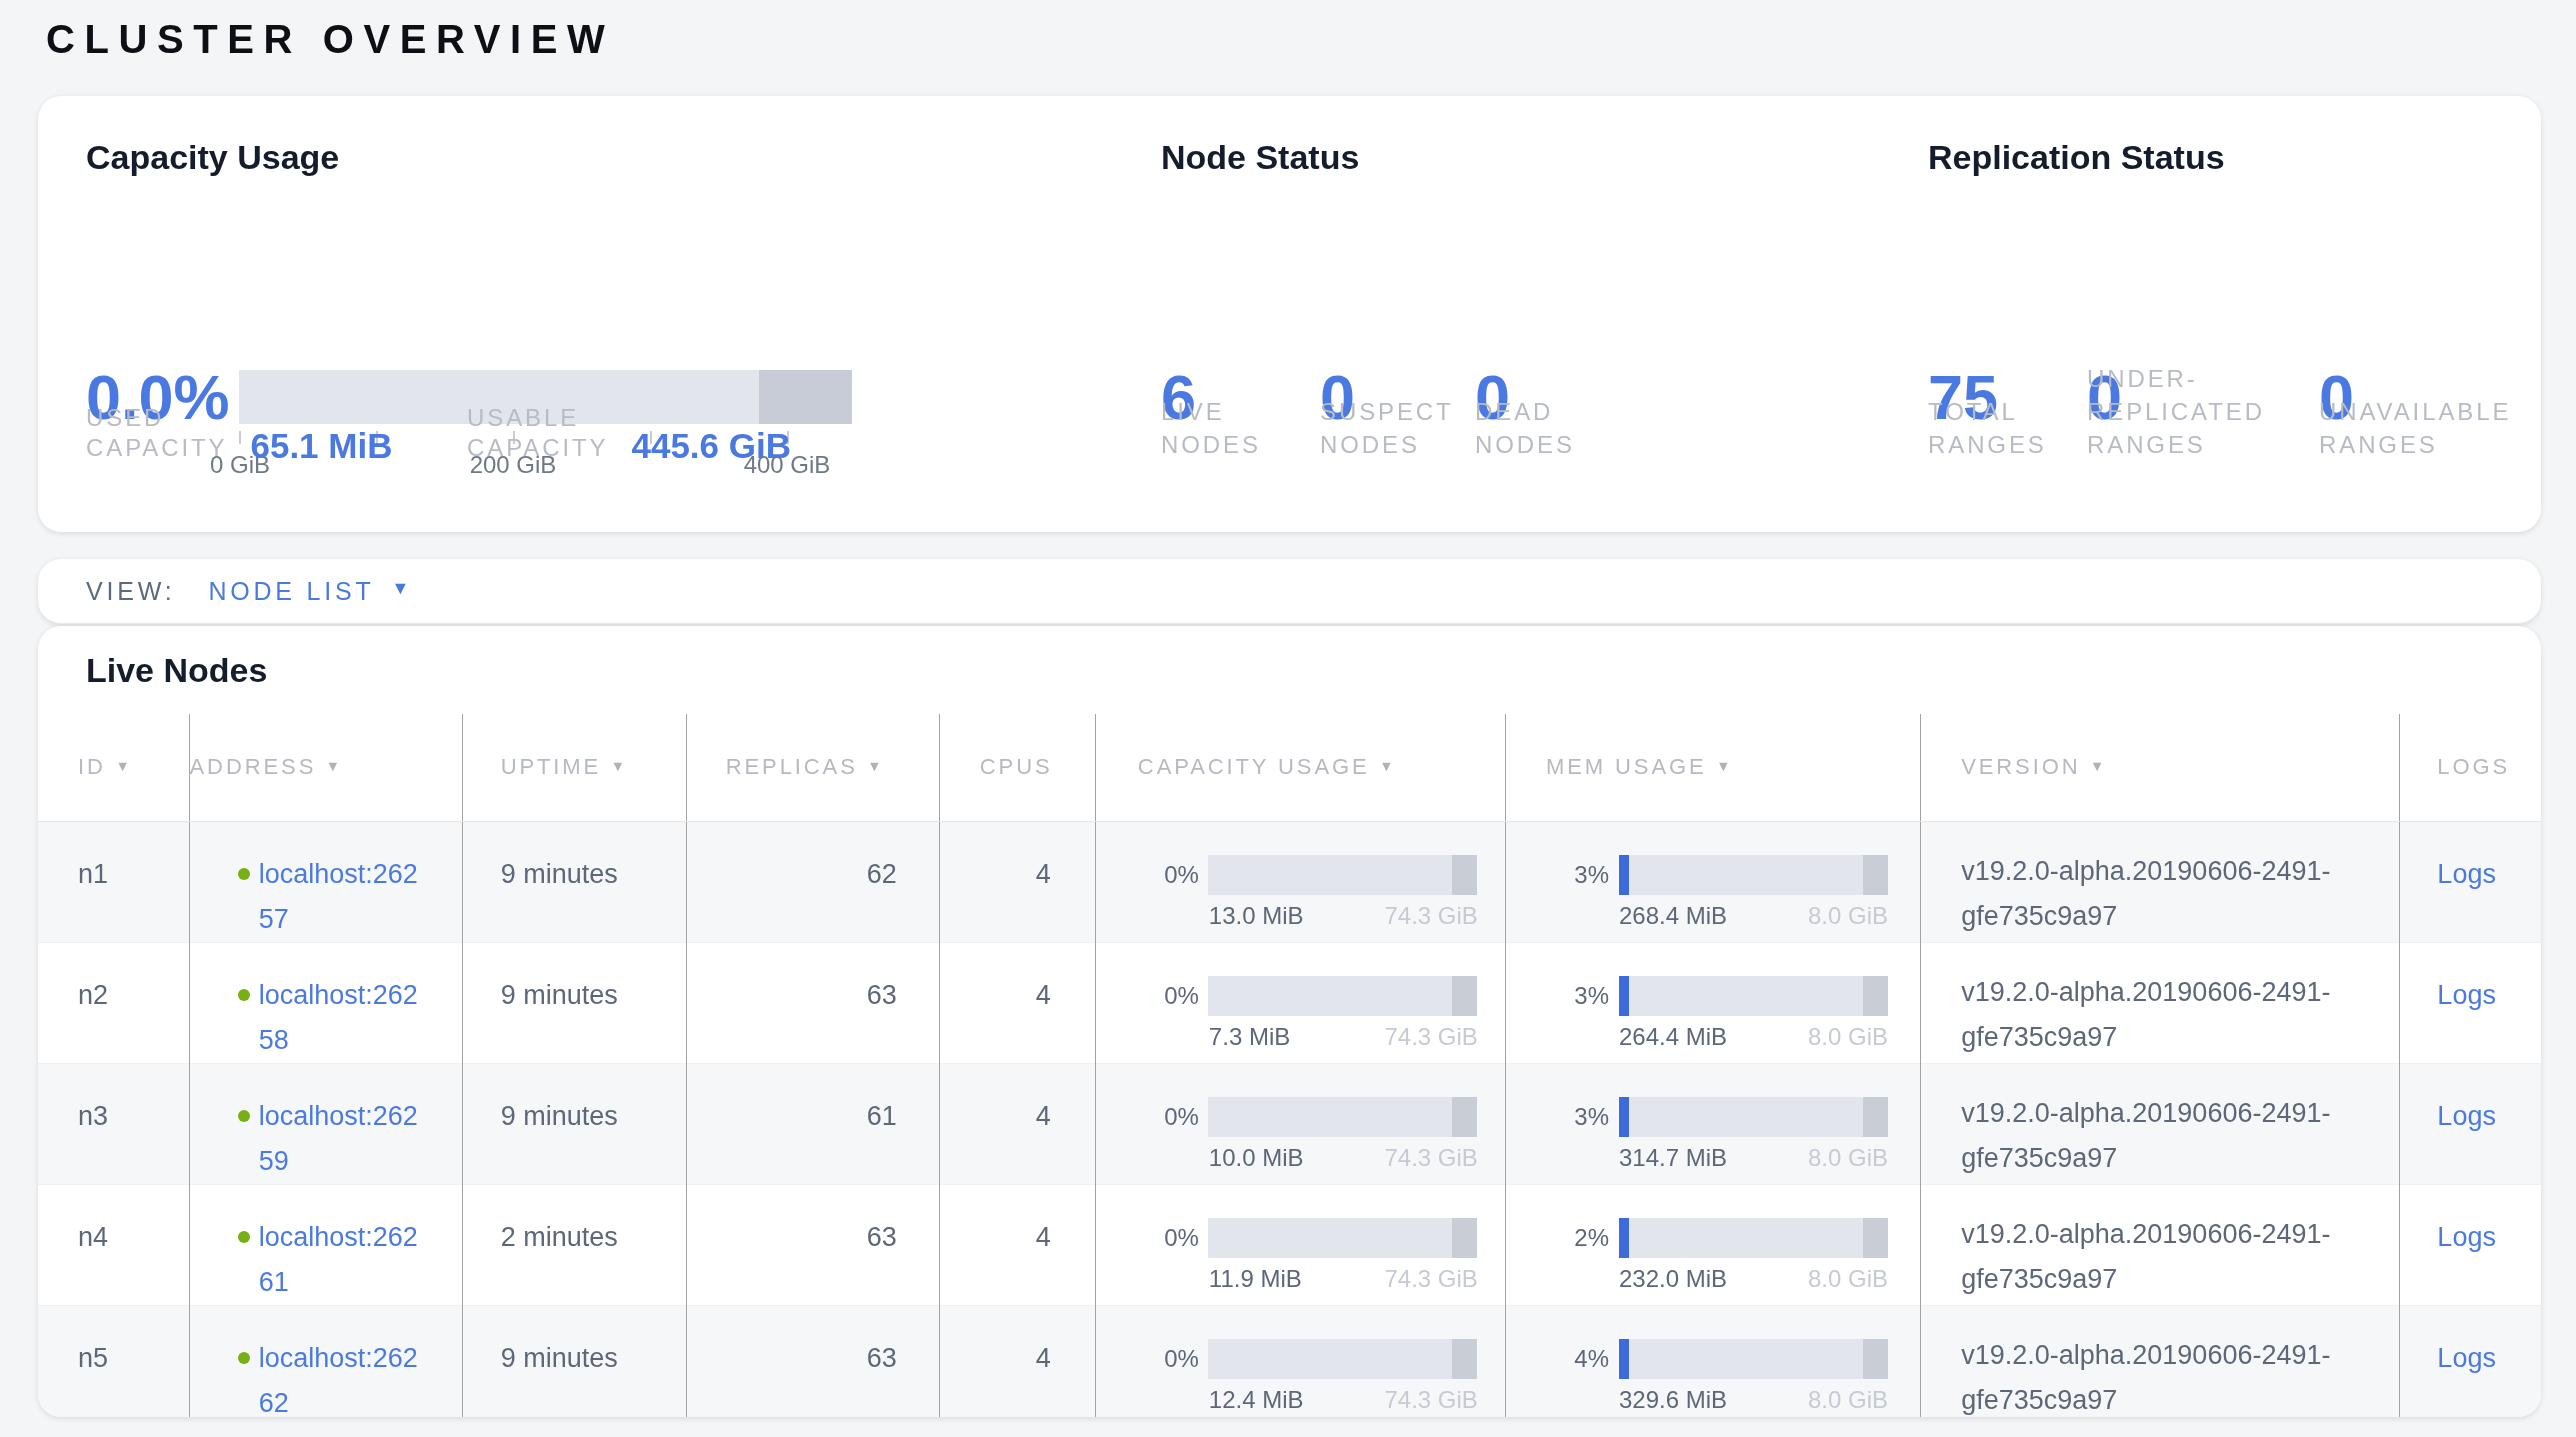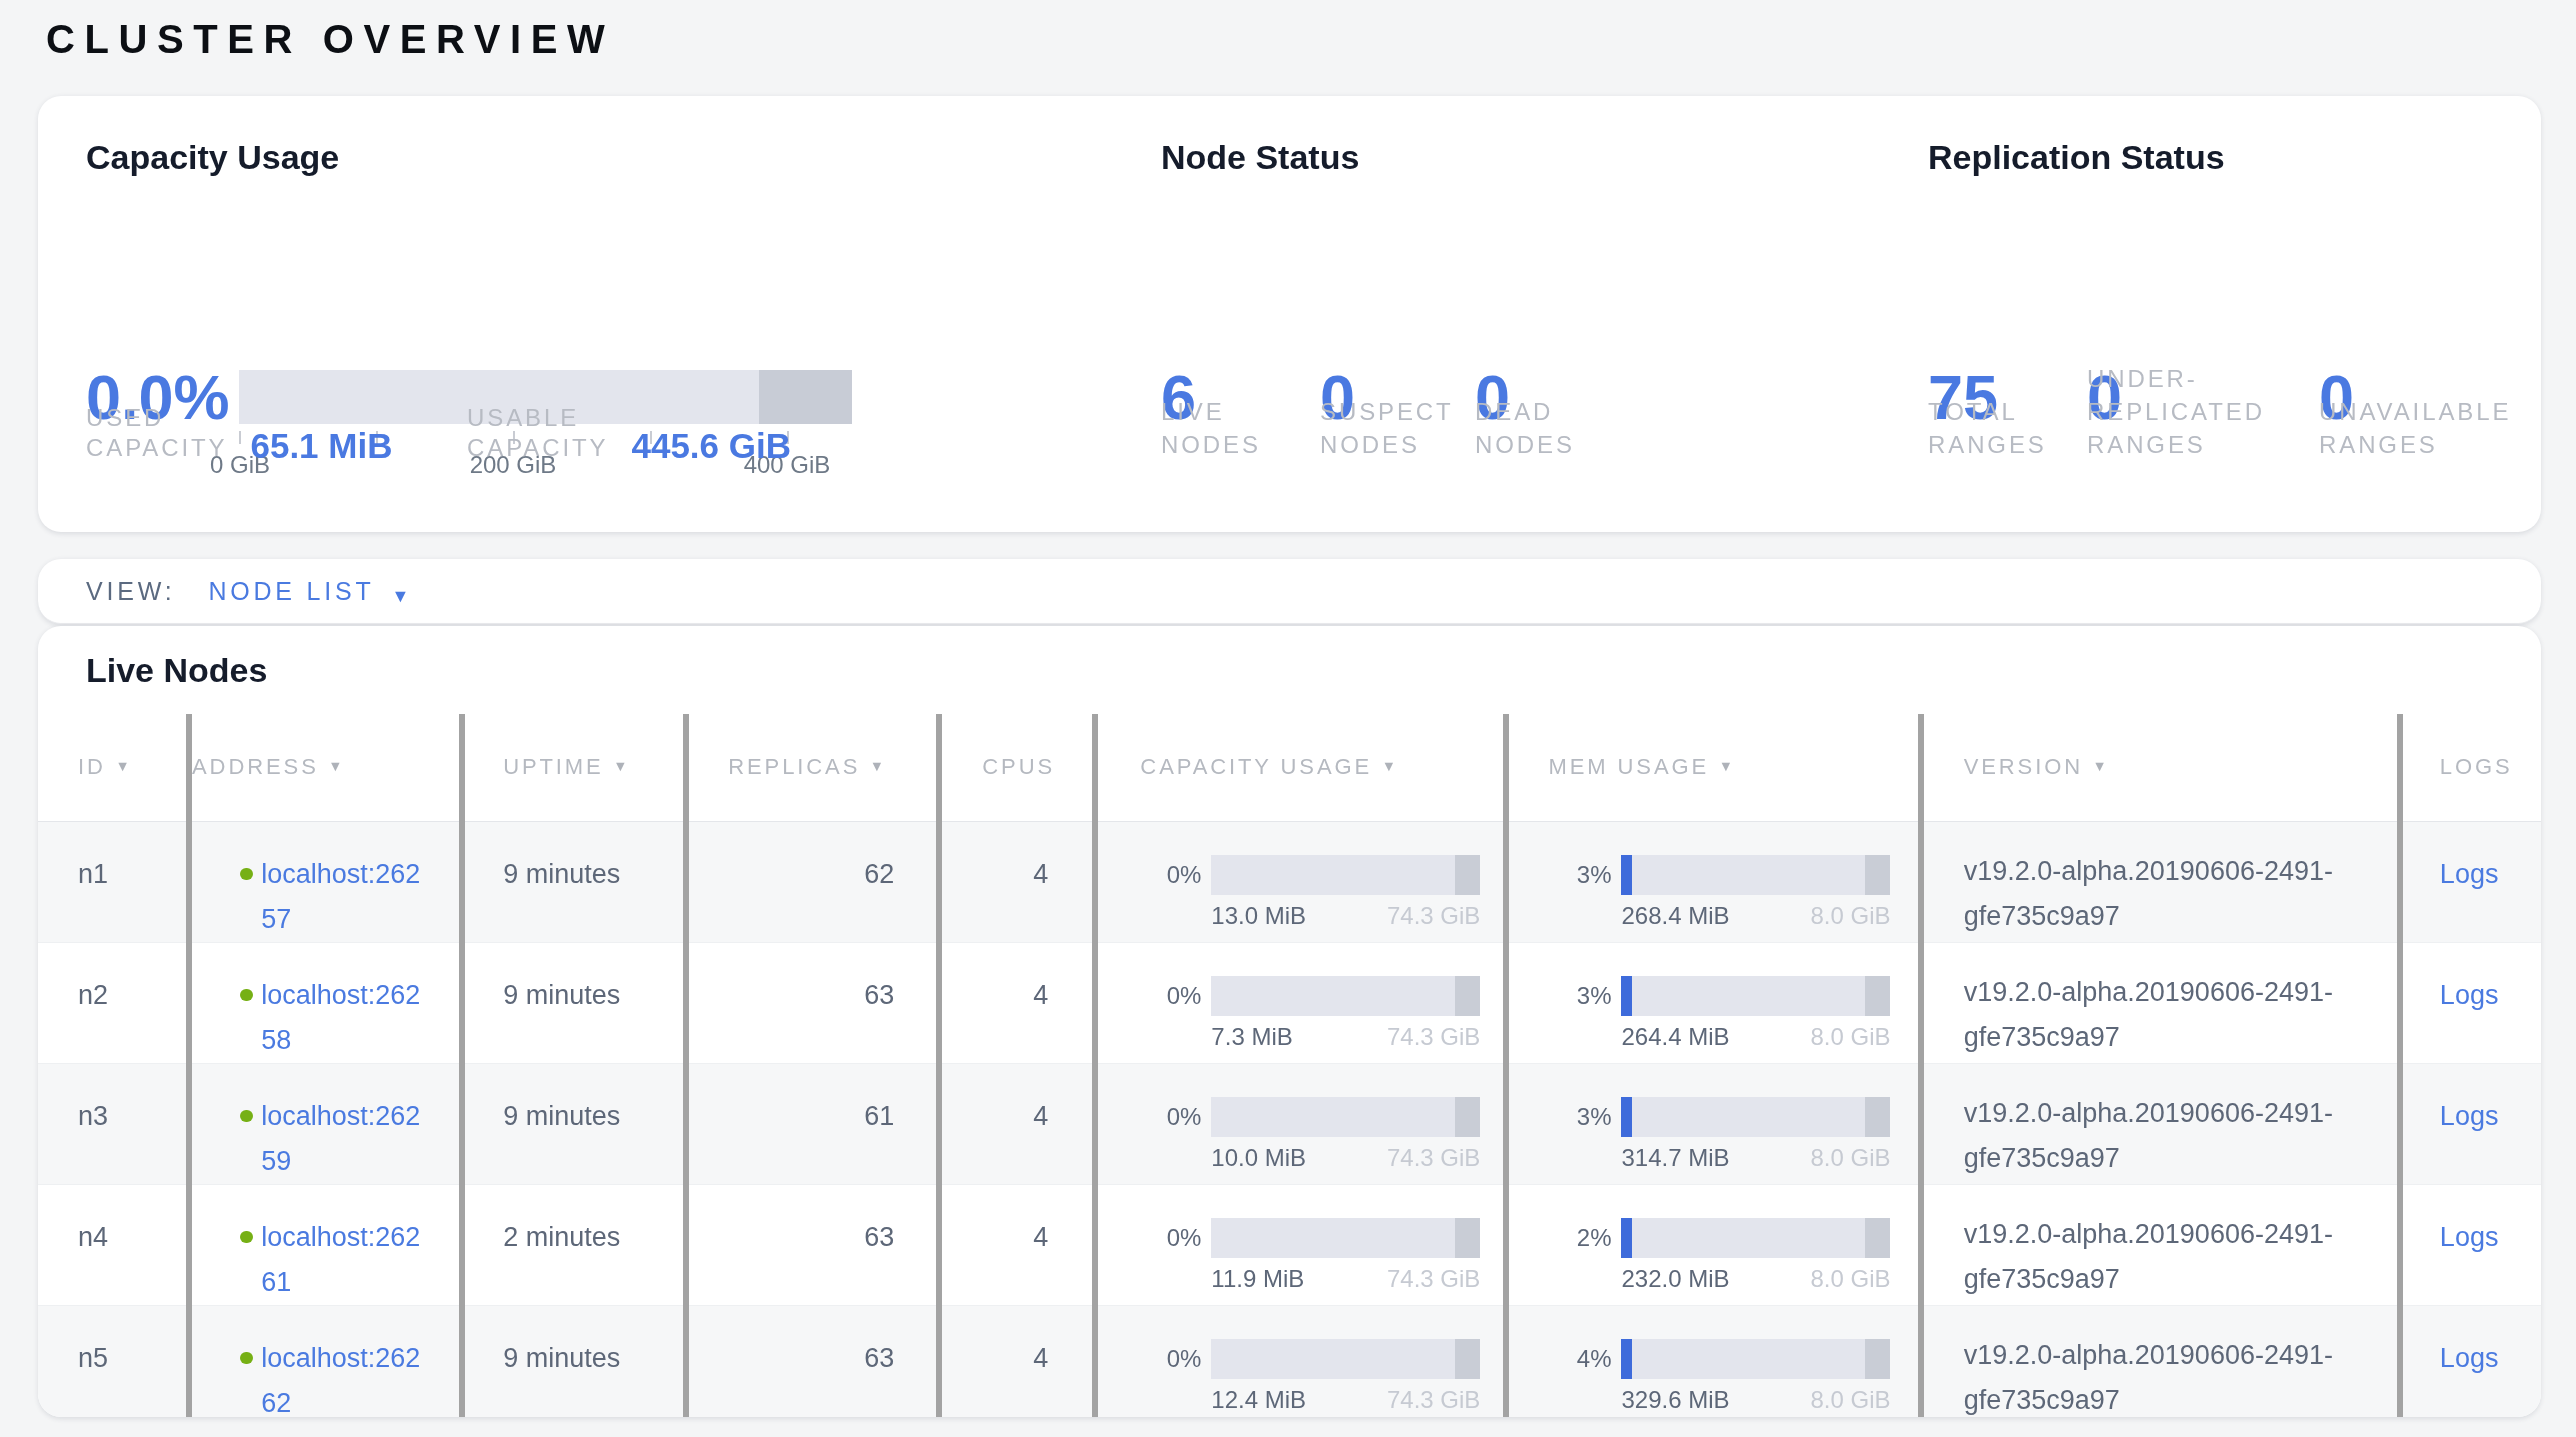--- a/index.html
+++ b/index.html
@@ -60,31 +60,31 @@
   .sec-nodes .w0, .sec-nodes .l0 { width:159px; }
   .sec-nodes .w1, .sec-nodes .l1 { width:155px; }
   .sec-nodes .w2, .sec-nodes .l2 { width:173px; }
   
   .sec-repl .w0, .sec-repl .l0 { width:159px; }
   .sec-repl .w1, .sec-repl .l1 { width:232px; }
   .sec-repl .w2, .sec-repl .l2 { width:222px; }
 
   
   .view-label { font-size:25px; letter-spacing:3.8px; color:#5b6a80; }
-  .view-select { display:flex; align-items:flex-end; margin-left:33px; cursor:pointer; }
+  .view-select { display:flex; align-items:flex-start; margin-left:33px; cursor:pointer; }
   .view-select .sel { font-size:25px; letter-spacing:3.8px; color:#4a7ae0; }
   .view-select .dd-caret { font-size:18px; color:#4a7ae0; margin-left:17px; position:relative; top:1px; }
 
   
   .table-card h2 { position:absolute; left:48px; top:25px; font-size:34px; font-weight:700; color:#151c2b; }
   table { position:absolute; left:0; top:88px; width:2503px; border-collapse:collapse; table-layout:fixed; }
   col.c-id{width:151px} col.c-addr{width:273px} col.c-uptime{width:224px} col.c-replicas{width:253px}
   col.c-cpus{width:156px} col.c-cap{width:410px} col.c-mem{width:415px} col.c-version{width:479px} col.c-logs{width:141px}
 
-  th, td { border-right:6px solid #a3a3a3; }
+  th, td { border-right:1px solid #a3a3a3; }
   th:last-child, td:last-child { border-right:none; }
 
   thead th {
     height:107px; text-align:left; vertical-align:middle;
     font-size:22px; font-weight:400; letter-spacing:2.9px; color:#b5b9c0;
     border-bottom:1px solid #e4e6ea; white-space:nowrap;
   }
   th.c-id{padding-left:40px} th.c-addr{} th.c-uptime{padding-left:38px}
   th.c-replicas{padding-left:39px} th.c-cpus{padding-left:40px} th.c-cap{padding-left:42px}
   th.c-mem{padding-left:40px} th.c-version{padding-left:40px} th.c-logs{padding-left:37px}

